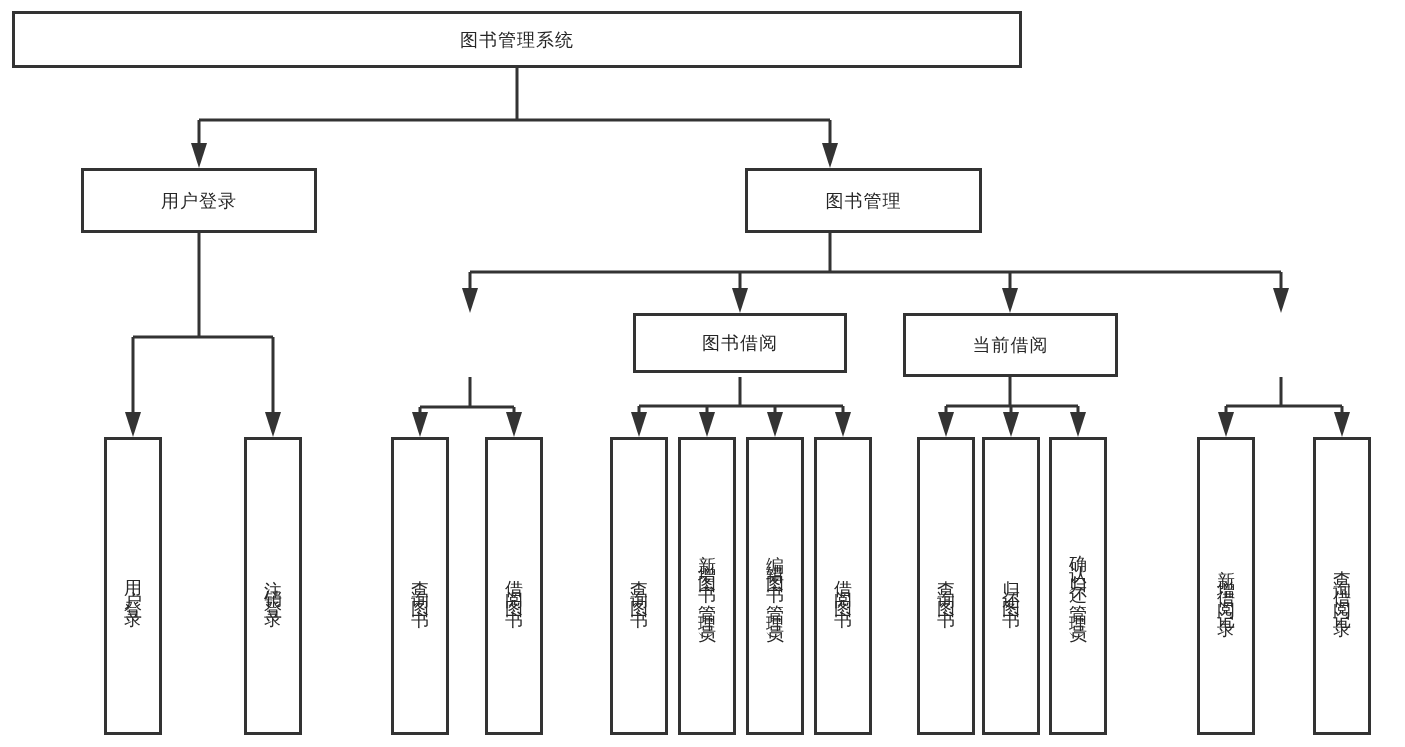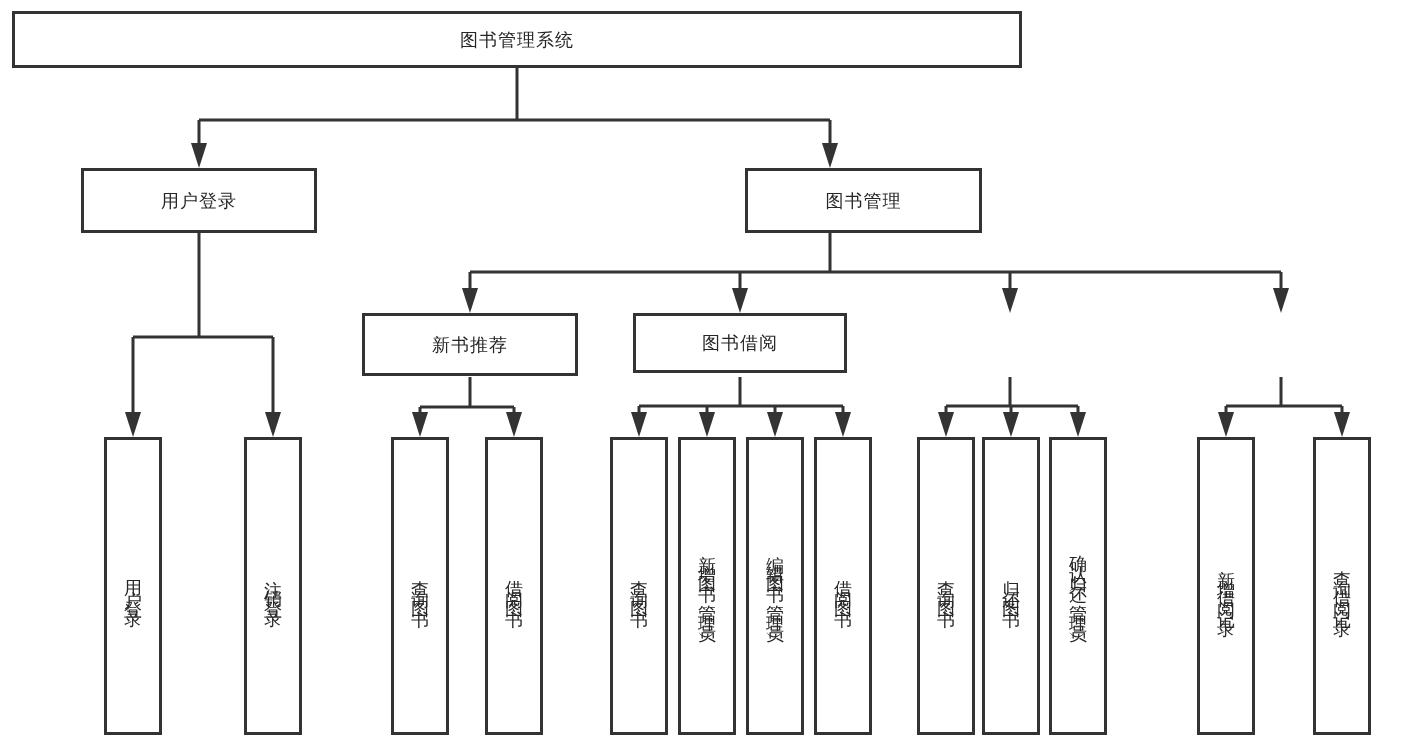--- a/index.html
+++ b/index.html
@@ -110,25 +110,25 @@
     <span>图书管理系统</span>
   </div>
 
   <div class="hnode" style="left:81px; top:168px; width:236px; height:65px;">
     <span>用户登录</span>
   </div>
   <div class="hnode" style="left:711px; top:168px; width:237px; height:65px;margin-left:34px;">
     <span>图书管理</span>
   </div>
 
-  <div class="hnode" style="left:362px; top:313px; width:216px; height:63px;">
-    <span>新书推荐</span>
-  </div>
   <div class="hnode" style="left:633px; top:313px; width:214px; height:60px;">
     <span>图书借阅</span>
+  </div>
+  <div class="hnode" style="left:903px; top:313px; width:215px; height:64px;">
+    <span>当前借阅</span>
   </div>
 
   <div class="vnode" style="left:104px;">
     <span>用户登录</span>
   </div>
   <div class="vnode" style="left:244px;">
     <span>注销登录</span>
   </div>
 
   <div class="vnode" style="left:391px;">

